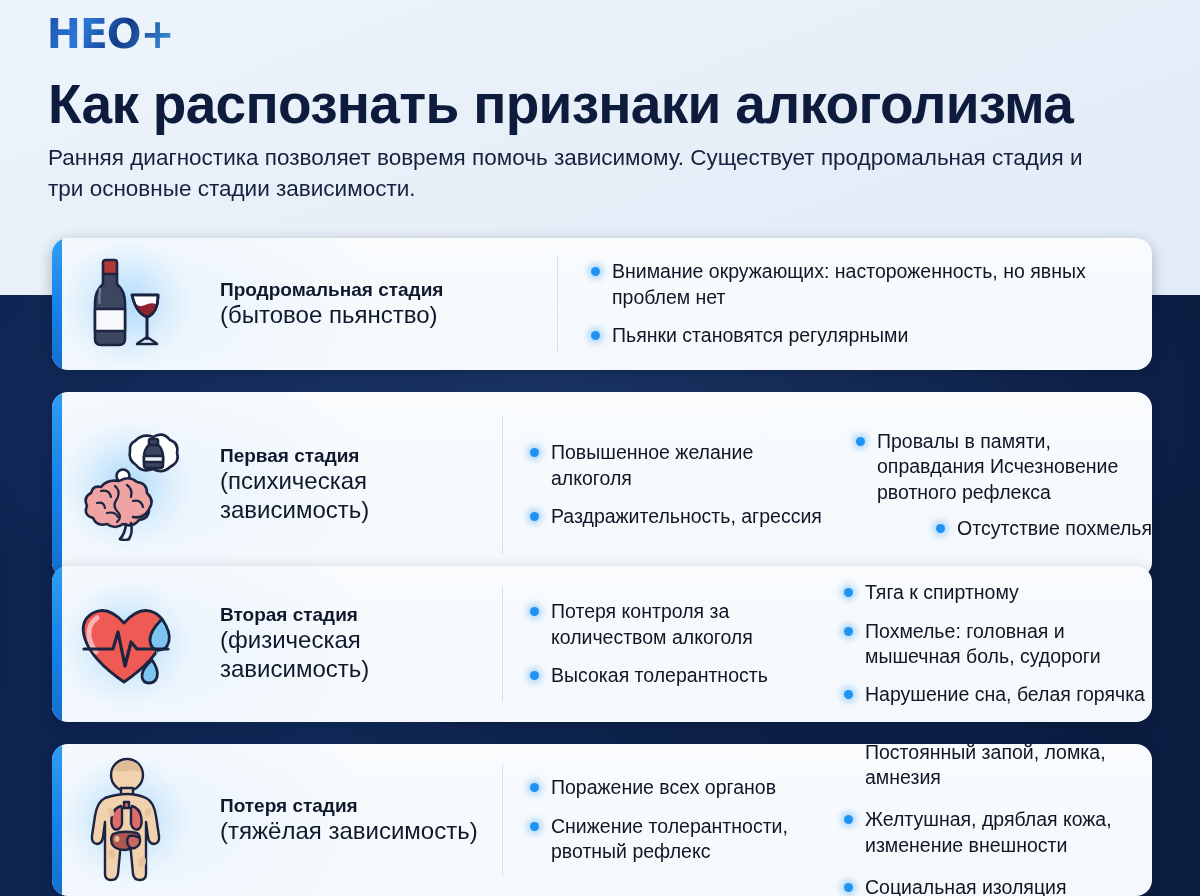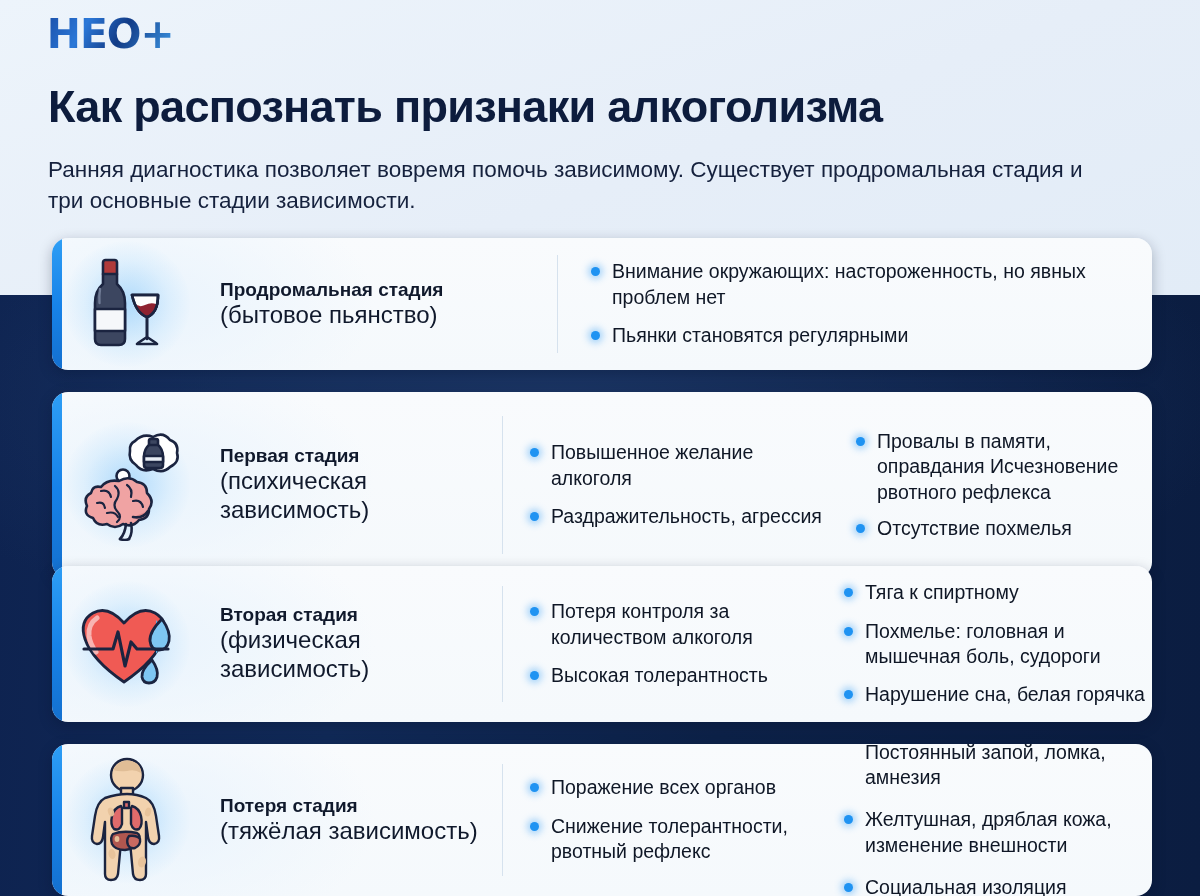--- a/index.html
+++ b/index.html
@@ -51,33 +51,33 @@
     -webkit-background-clip: text;
     background-clip: text;
     color: transparent;
     -webkit-text-fill-color: transparent;
     font-family: "DejaVu Sans", sans-serif;
     transform: scaleX(1.02);
   }
 
   #page-title {
     position: absolute;
-    left: 48px; top: 84px;
+    left: 48px; top: 76px;
     width: 1120px;
-    font-size: 45px;
+    font-size: 55px;
     font-weight: 700;
     color: #0d1c3d;
     letter-spacing: -0.7px;
     line-height: 1.04;
     white-space: nowrap;
   }
 
   #page-subtitle {
     position: absolute;
-    left: 48px; top: 155px;
+    left: 48px; top: 143px;
     width: 1060px;
     font-size: 22.5px;
     font-weight: 400;
     color: #15213d;
     line-height: 1.36;
   }
 
   
   .card {
     position: absolute;
@@ -163,21 +163,21 @@
   .col {
     display: flex;
     flex-direction: column;
     justify-content: center;
     gap: 13px;
     padding-left: 26px;
     height: 100%;
   }
   #card-0 .col { flex: 1 1 100%; padding-left: 32px; }
   #card-1 .col-a { flex: 0 0 320px; }
-  #card-1 .col-b { flex: 1 1 auto; padding-left: 32px; }
+  #card-1 .col-b { flex: 1 1 auto; padding-left: 32px; align-items: flex-end; }
   #card-2 .col-a { flex: 0 0 312px; }
   #card-2 .col-b { flex: 1 1 auto; padding-left: 28px; }
   #card-3 .col-a { flex: 0 0 312px; }
   #card-3 .col-b { flex: 1 1 auto; padding-left: 28px; }
 
   .bullet {
     position: relative;
     padding-left: 22px;
     font-size: 19.5px;
     line-height: 1.3;

